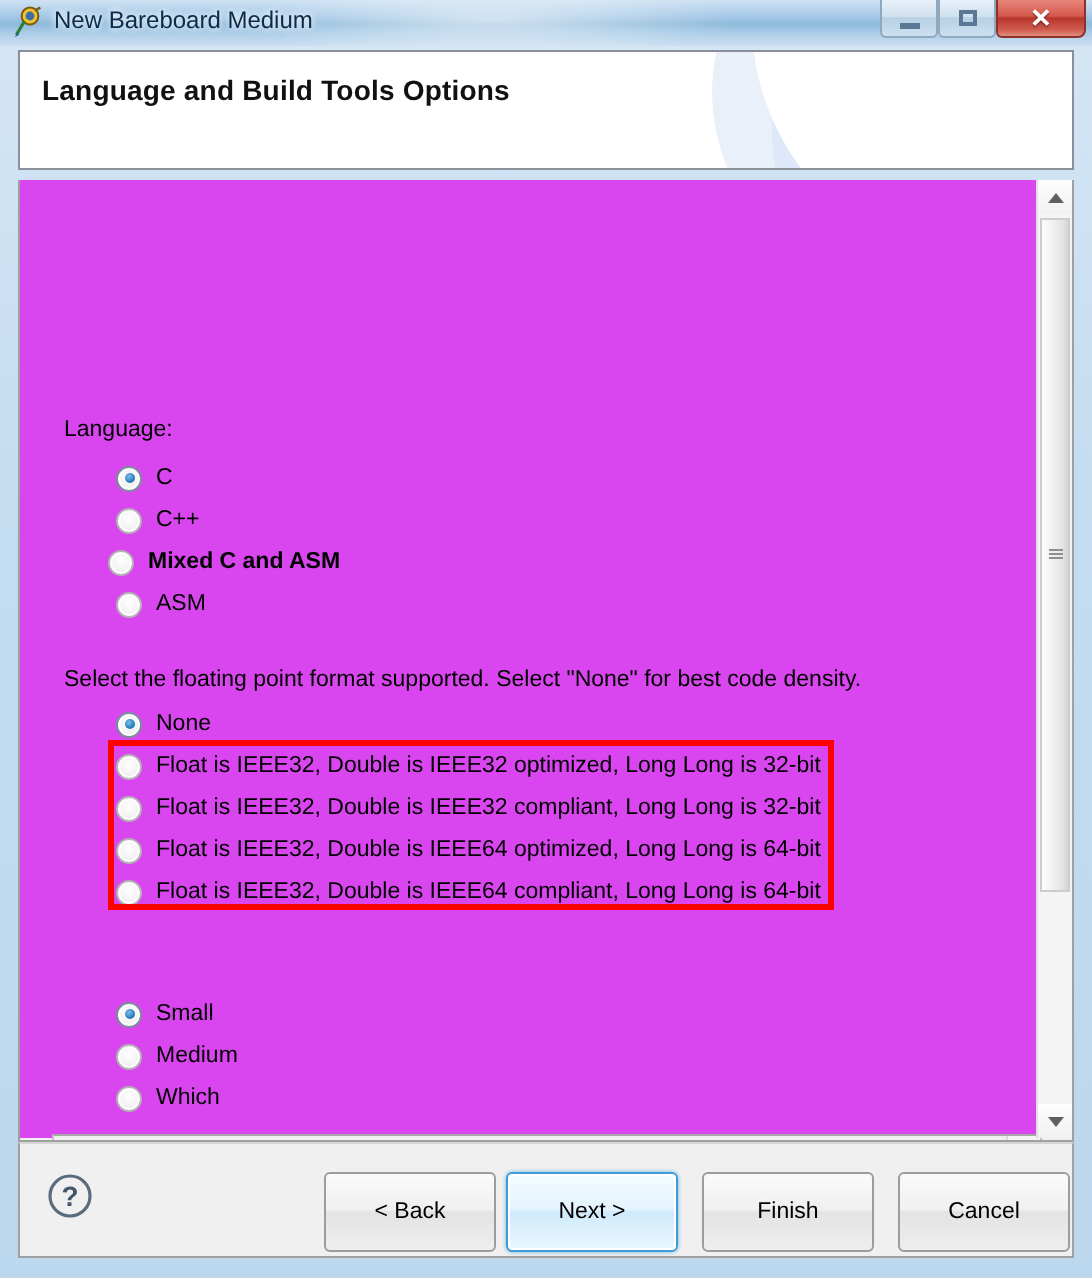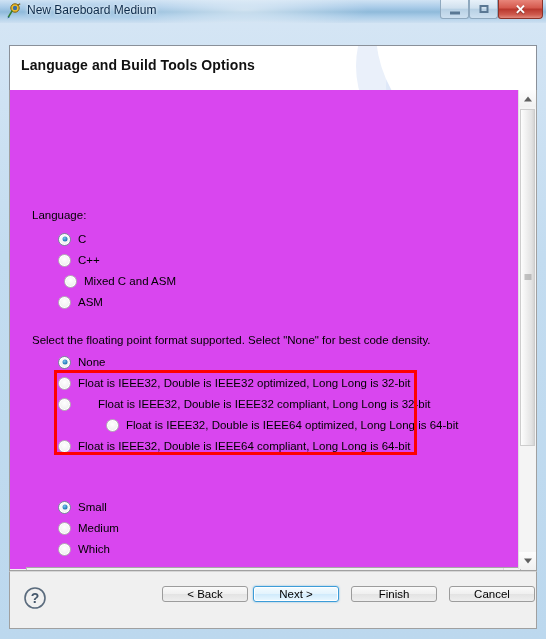--- a/index.html
+++ b/index.html
@@ -98,21 +98,20 @@
 
   
   #header {
     position: absolute;
     left: 9px; top: 25px;
     width: 528px; height: 60px;
     background: #ffffff;
     border: 1px solid #8a9099;
     box-sizing: border-box;
     overflow: hidden;
-    margin-top: 20px;
   }
   #header .swoosh1 {
     position: absolute;
     right: -70px; top: -90px;
     width: 250px; height: 220px;
     border-radius: 50%;
     background: #eaf0fa;
   }
   #header .swoosh2 {
     position: absolute;
@@ -282,21 +281,21 @@
     box-sizing: border-box;
   }
   #help-icon {
     position: absolute;
     left: 13px; top: 14px;
     width: 24px; height: 24px;
   }
   .dlg-btn {
     position: absolute;
     top: 14px;
-    width: 86px; height: 16px;
+    width: 86px; height: 40px;
     background: linear-gradient(to bottom, #fafafa 0%, #f0f0f0 47%, #e3e3e3 50%, #eeeeee 100%);
     border: 1px solid #9c9c9c;
     border-radius: 3px;
     box-sizing: border-box;
     font-size: 11.5px;
     color: #000000;
     display: flex;
     align-items: center;
     justify-content: center;
     cursor: default;
@@ -353,44 +352,44 @@
       <div class="section-label" style="left:22px; top:119px;">Language:</div>
 
       <div class="radio-row" style="left:48px; top:140px;">
         <span class="radio on"></span>
         <span class="radio-label">C</span>
       </div>
       <div class="radio-row" style="left:48px; top:161px;">
         <span class="radio"></span>
         <span class="radio-label">C++</span>
       </div>
-      <div class="radio-row" style="left:54px; top:182px;">
+      <div class="radio-row" style="left:44px; top:182px;font-weight:bold;">
         <span class="radio"></span>
         <span class="radio-label">Mixed C and ASM</span>
       </div>
       <div class="radio-row" style="left:48px; top:203px;">
         <span class="radio"></span>
         <span class="radio-label">ASM</span>
       </div>
 
       <div class="section-label" style="left:22px; top:244px;">Select the floating point format supported. Select "None" for best code density.</div>
 
       <div class="radio-row" style="left:48px; top:263px;">
         <span class="radio on"></span>
         <span class="radio-label">None</span>
       </div>
       <div class="radio-row" style="left:48px; top:284px;">
         <span class="radio"></span>
         <span class="radio-label">Float is IEEE32, Double is IEEE32 optimized, Long Long is 32-bit</span>
       </div>
-      <div class="radio-row" style="left:48px; top:305px;gap:20px;">
+      <div class="radio-row" style="left:48px; top:305px;">
         <span class="radio"></span>
         <span class="radio-label">Float is IEEE32, Double is IEEE32 compliant, Long Long is 32-bit</span>
       </div>
-      <div class="radio-row" style="left:48px; top:326px;margin-left:48px;">
+      <div class="radio-row" style="left:48px; top:326px;">
         <span class="radio"></span>
         <span class="radio-label">Float is IEEE32, Double is IEEE64 optimized, Long Long is 64-bit</span>
       </div>
       <div class="radio-row" style="left:48px; top:347px;">
         <span class="radio"></span>
         <span class="radio-label">Float is IEEE32, Double is IEEE64 compliant, Long Long is 64-bit</span>
       </div>
 
       <div id="red-box"></div>
 

